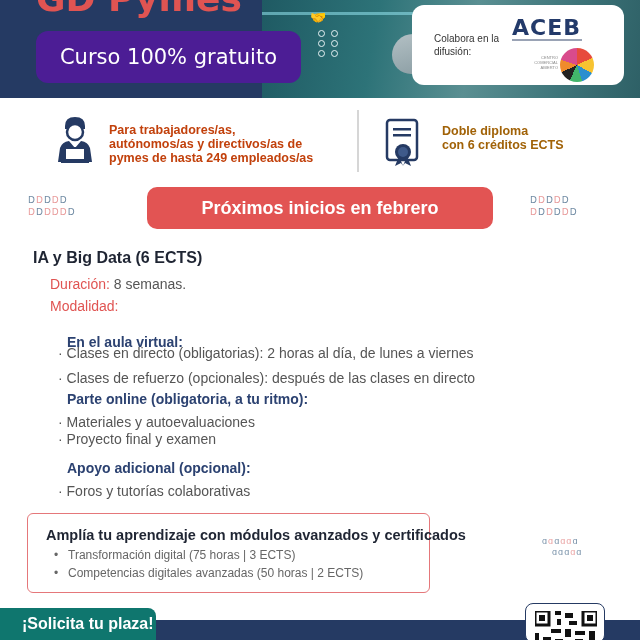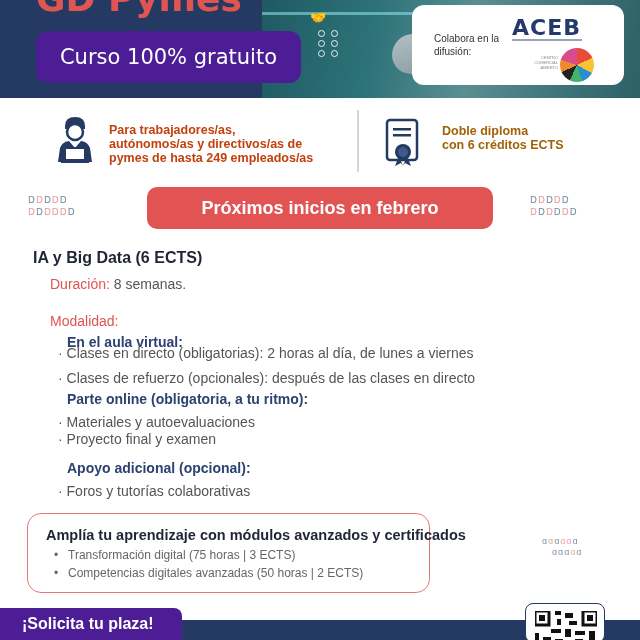--- a/index.html
+++ b/index.html
@@ -44,33 +44,33 @@
   
   .deco { position: absolute; display: flex; flex-direction: column; gap: 1px; font-size: 9px; letter-spacing: 1px; line-height: 11px; font-family: "DejaVu Sans", sans-serif; }
   .deco .b { color: #6f8aa3; } .deco .r { color: #e89a9a; }
   .upcoming { position: absolute; left: 147px; top: 187px; width: 346px; height: 42px; border-radius: 10px;
     background: #e25453; color: #fff; font-size: 18px; font-weight: bold; display: flex; align-items: center; justify-content: center; }
 
   
   .course-title { position: absolute; left: 33px; top: 249px; font-size: 16px; font-weight: bold; color: #1f2533; }
   .lab-red { color: #e05452; }
   .dur { position: absolute; left: 50px; top: 276px; font-size: 14px; color: #555; }
-  .mod { position: absolute; left: 50px; top: 298px; font-size: 14px; margin-top: 15px; }
+  .mod { position: absolute; left: 50px; top: 298px; font-size: 14px; }
   .sub-h { position: absolute; left: 67px; font-size: 14px; color: #2c4271; font-weight: bold; }
   .bul { position: absolute; left: 58px; font-size: 14px; color: #555; line-height: 17px; }
 
   
-  .adv-box { position: absolute; left: 27px; top: 513px; width: 403px; height: 80px; border: 1.5px solid #e5777a; border-radius: 14px; }
+  .adv-box { position: absolute; left: 27px; top: 513px; width: 403px; height: 80px; border: 1.5px solid #e5777a; border-radius: 6px; }
   .adv-title { position: absolute; left: 18px; top: 13px; font-size: 14.5px; font-weight: bold; color: #1f2533; white-space: nowrap; }
   .adv-item { position: absolute; left: 40px; font-size: 12px; color: #666; white-space: nowrap; }
   .adv-item::before { content: "•"; position: absolute; left: -14px; color: #666; }
 
   
   .footer-bar { position: absolute; left: 0; top: 620px; width: 640px; height: 20px; background: #253a63; }
-  .apply-btn { position: absolute; left: 0; top: 608px; width: 182px; height: 32px; background: #4c1d95; border-radius: 0 8px 0 0;
+  .apply-btn { position: absolute; left: 0; top: 608px; width: 156px; height: 32px; background: #0f766e; border-radius: 0 8px 0 0;
     color: #fff; font-size: 16px; font-weight: bold; display: flex; align-items: center; padding-left: 22px; }
   .qr-card { position: absolute; left: 525px; top: 603px; width: 80px; height: 40px; background: #fff; border: 1.5px solid #253a63; border-radius: 8px; }
   .qr { position: absolute; left: 9px; top: 7px; width: 62px; height: 34px; }
 </style>
 </head>
 <body>
 
 <div class="header">
   <div class="header-photo">
     <div class="glow"></div>

